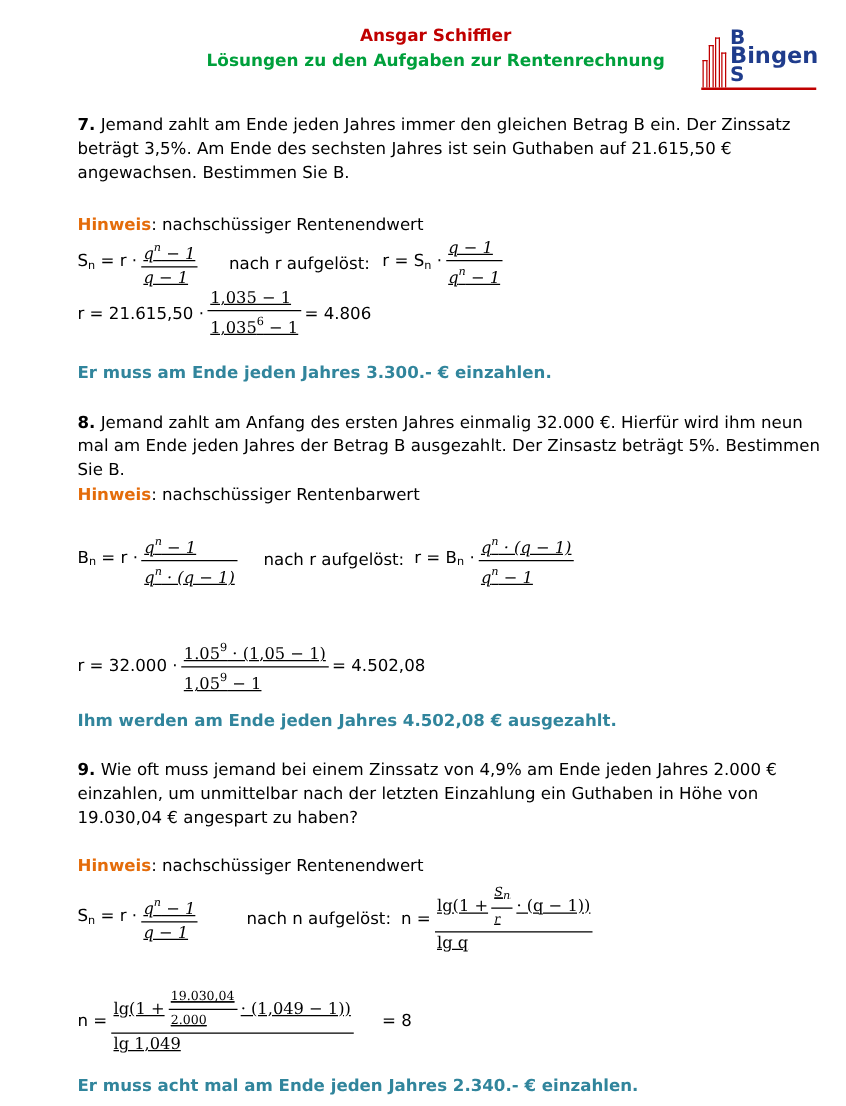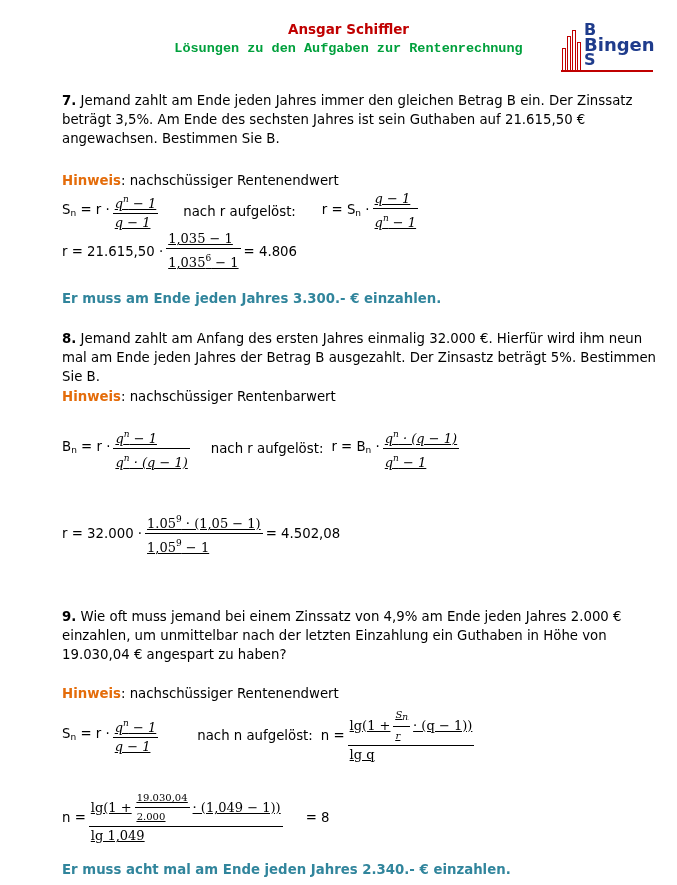--- a/index.html
+++ b/index.html
@@ -1,21 +1,21 @@
 <!DOCTYPE html>
 <html><head>
   <meta charset="utf-8">
   <style>
     html, body { margin: 0; padding: 0; background: #ffffff; }
     body { width: 677px; height: 885px; position: relative; overflow: hidden;
       font-family: "DejaVu Sans", sans-serif; color: #000; }
     .page { position: absolute; left: 0; top: 0; width: 538px; height: 885px; background: #fff; }
     .abs { position: absolute; white-space: nowrap; }
     .author { left: 0; width: 677px; top: 21px; text-align: center; font-size: 13.5px; font-weight: bold; color: #c00000; padding-left: 20px; box-sizing: border-box; }
-    .subtitle { left: 0; width: 677px; top: 41px; text-align: center; font-size: 13.5px; font-weight: bold; color: #00a03c; padding-left: 20px; box-sizing: border-box; font-family: Liberation Mono, monospace; }
+    .subtitle { left: 0; width: 677px; top: 41px; text-align: center; font-size: 13.5px; font-weight: bold; color: #00a03c; padding-left: 20px; box-sizing: border-box; }
     .logo { left: 561px; top: 24px; width: 95px; height: 50px; }
     .logo .b1 { position: absolute; left: 23px; top: -4px; font-size: 16px; font-weight: bold; color: #1f3c8c; }
     .logo .b2 { position: absolute; left: 23px; top: 10px; font-size: 18px; font-weight: bold; color: #1f3c8c; text-align: center; }
     .logo .s { position: absolute; left: 23px; top: 26px; font-size: 16px; font-weight: bold; color: #1f3c8c; }
     .logo .bars { position: absolute; left: 0; top: 0; width: 22px; height: 46px; }
     .logo .bars span { position: absolute; bottom: 0; width: 4px; border: 1.5px solid #c00000; border-bottom: none; box-sizing: border-box; }
     .logo .uline { position: absolute; left: 0; top: 46px; width: 92px; height: 2px; background: #c00000; }
 
     .text { font-size: 13.3px; line-height: 19px; }
     .p { left: 62px; width: 600px; white-space: normal; }
@@ -61,21 +61,21 @@
     <span class="hint-label">Hinweis</span><span>: nachschüssiger Rentenendwert</span>
   </div>
   <div class="abs row" style="left:62px;top:191px">
     <span class="text">S<sub>n</sub> <span>= r ·</span></span>
     <span class="frac math">
       <span class="num"><span>q</span><sup>n</sup><span class="mathn"> − 1</span></span>
       <span class="bar"></span>
       <span class="den">q − 1</span>
     </span>
     <span class="text" style="margin-left:22px">nach r aufgelöst:</span>
-    <span class="text" style="margin-left:26px">r = S<sub>n</sub><span> ·</span></span>
+    <span class="text" style="margin-left:10px">r = S<sub>n</sub><span> ·</span></span>
     <span class="frac math">
       <span class="num">q − 1</span>
       <span class="bar"></span>
       <span class="den"><span>q</span><sup>n</sup><span class="mathn"> − 1</span></span>
     </span>
   </div>
   <div class="abs row" style="left:62px;top:231px">
     <span class="text">r = 21.615,50 ·</span>
     <span class="frac mathn">
       <span class="num">1,035 − 1</span>
@@ -110,20 +110,21 @@
   </div>
   <div class="abs row" style="left:62px;top:511px">
     <span class="text">r = 32.000 ·</span>
     <span class="frac mathn">
       <span class="num"><span>1.05</span><sup>9</sup><span> · (1,05 − 1)</span></span>
       <span class="bar"></span>
       <span class="den"><span>1,05</span><sup>9</sup><span> − 1</span></span>
     </span>
     <span class="text">= 4.502,08</span>
   </div>
+  <div class="abs answer" style="left:62px;top:570px">Ihm werden am Ende jeden Jahres 4.502,08 € ausgezahlt.</div>
 
   <div class="abs p text" style="top:607px">
     <b class="num">9.</b>
     <span>Wie oft muss jemand bei einem Zinssatz von 4,9% am Ende jeden Jahres 2.000 € einzahlen, um unmittelbar nach der letzten Einzahlung ein Guthaben in Höhe von 19.030,04 € angespart zu haben?</span>
   </div>
   <div class="abs text" style="left:62px;top:684px">
     <span class="hint-label">Hinweis</span><span>: nachschüssiger Rentenendwert</span>
   </div>
   <div class="abs row" style="left:62px;top:707px">
     <span class="text">S<sub>n</sub> <span>= r ·</span></span>

